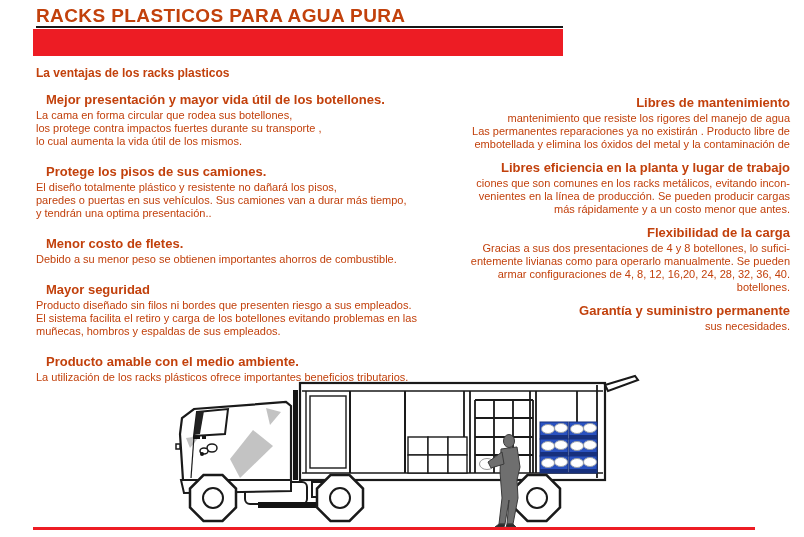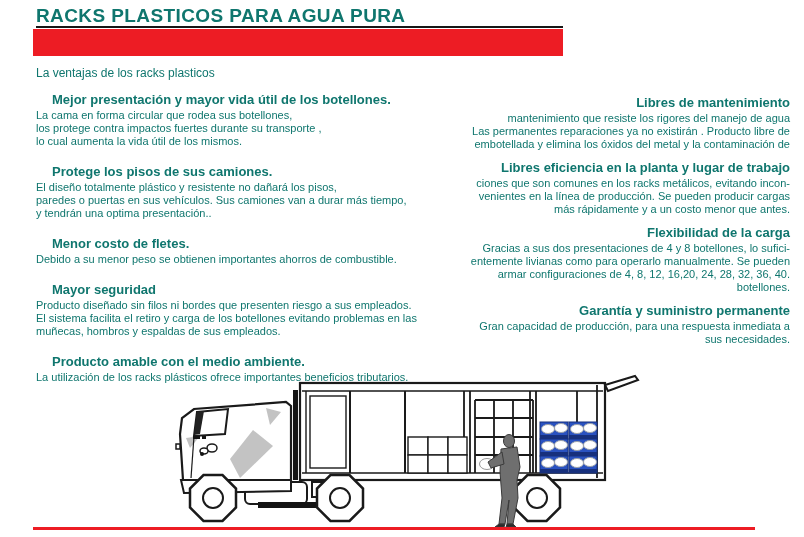--- a/index.html
+++ b/index.html
@@ -1,27 +1,27 @@
 <!DOCTYPE html>
 <html><head>
 <meta charset="utf-8">
 <style>
   html,body{margin:0;padding:0;background:#ffffff;}
   .page{position:relative;width:804px;height:537px;background:#ffffff;overflow:hidden;
-        font-family:"Liberation Sans",sans-serif;color:#0f766e;}
+        font-family:"Liberation Sans",sans-serif;color:#c2410c;}
   .title{position:absolute;left:36px;top:5px;font-size:19px;font-weight:bold;letter-spacing:.4px;white-space:nowrap;}
   .title-underline{position:absolute;left:36px;top:26px;width:527px;height:2px;background:#161616;}
   .red-banner{position:absolute;left:33px;top:29px;width:530px;height:27px;background:#ed1c24;}
-  .subtitle{position:absolute;left:36px;top:66px;font-size:12px;font-weight:normal;white-space:nowrap;}
+  .subtitle{position:absolute;left:36px;top:66px;font-size:12px;font-weight:bold;white-space:nowrap;}
   .col{position:absolute;}
   .col-left{left:36px;top:92px;width:398px;}
   .col-right{left:440px;top:95px;width:350px;text-align:right;}
   .col-left .block{margin-bottom:16px;}
   .col-right .block{margin-bottom:9px;}
-  .block h3{margin:0 0 2px 16px;font-size:13px;font-weight:bold;line-height:15px;white-space:nowrap;}
+  .block h3{margin:0 0 2px 10px;font-size:13px;font-weight:bold;line-height:15px;white-space:nowrap;}
   .bl{font-size:11px;line-height:13px;white-space:nowrap;}
   .truck{position:absolute;left:90px;top:372px;width:560px;height:160px;}
   .red-footer-line{position:absolute;left:33px;top:527px;width:722px;height:3px;background:#ed1c24;}
 </style>
 </head>
 <body>
 
 <div class="page">
 
   <div class="title">RACKS PLASTICOS PARA AGUA PURA</div>
@@ -73,21 +73,20 @@
     </section>
     <section class="block">
       <h3>Flexibilidad de la carga</h3>
       <div class="bl">Gracias a sus dos presentaciones de 4 y 8 botellones, lo sufici-</div>
       <div class="bl">entemente livianas como para operarlo manualmente. Se pueden</div>
       <div class="bl">armar configuraciones de 4, 8, 12, 16,20, 24, 28, 32, 36, 40.</div>
       <div class="bl">botellones.</div>
     </section>
     <section class="block">
       <h3>Garantía y suministro permanente</h3>
-      <div class="bl">Gran capacidad de producción, para una respuesta inmediata a</div>
       <div class="bl">sus necesidades.</div>
     </section>
   </div>
 
   <svg class="truck" viewBox="0 0 560 160" xmlns="http://www.w3.org/2000/svg">
 
     <g fill="#ffffff" stroke="#1a1a1a" stroke-width="2">
       <rect x="155" y="110" width="62" height="22" rx="5"></rect>
       <rect x="222" y="110" width="18" height="15"></rect>
     </g>

